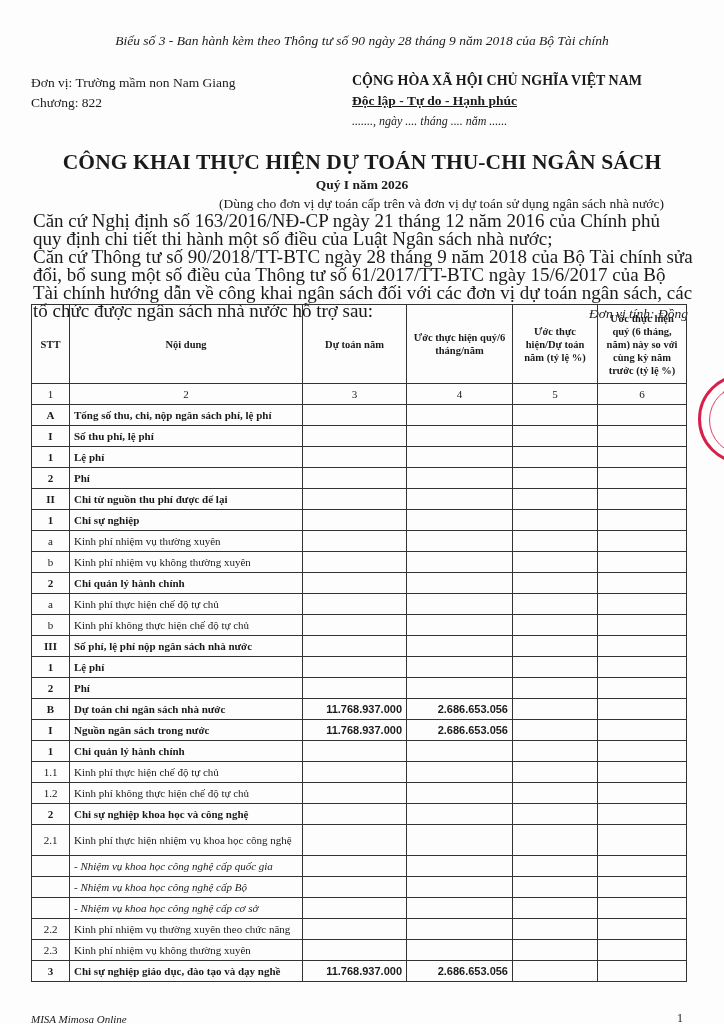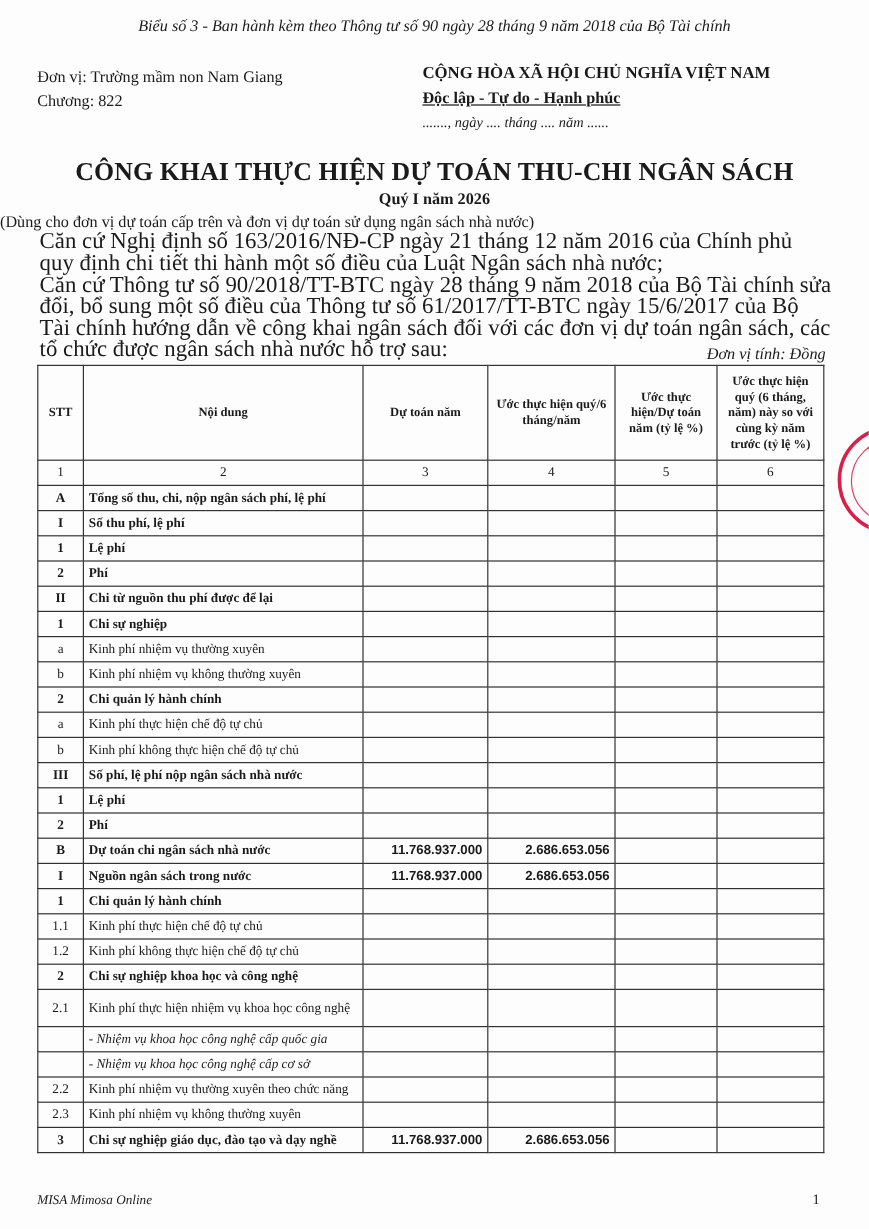--- a/index.html
+++ b/index.html
@@ -1,29 +1,29 @@
 <!DOCTYPE html>
 <html><head>
 <meta charset="utf-8">
 <style>
   html, body { margin: 0; padding: 0; }
   body {
     width: 724px; height: 1024px; background: #fdfdfd; position: relative; overflow: hidden;
     font-family: "Liberation Serif", "DejaVu Serif", serif; color: #1a1a1a;
   }
-  .abs { position: absolute; }
+  .abs { position: absolute; margin-top: 19px; }
   .top-note { top: 14px; left: 0; width: 724px; text-align: center; font-style: italic; font-size: 13.5px; }
   .unit { top: 54px; left: 31px; font-size: 13.5px; line-height: 20px; }
   .nation { top: 52px; left: 352px; width: 330px; text-align: left; font-size: 13.5px; line-height: 20px; }
   .nation .t1 { font-weight: bold; font-size: 14px; }
   .nation .t2 { font-weight: bold; text-decoration: underline; font-size: 13.5px; }
   .nation .t3 { font-style: italic; font-size: 12px; }
   .title { top: 131px; left: 0; width: 724px; text-align: center; font-weight: bold; font-size: 21.5px; letter-spacing: 0.1px; }
   .subtitle { top: 158px; left: 0; width: 724px; text-align: center; font-weight: bold; font-size: 13.5px; }
-  .purpose { top: 177px; left: 0; width: 664px; text-align: left; font-size: 13.5px; }
+  .purpose { top: 177px; left: 0; width: 664px; text-align: right; font-size: 13.5px; }
   .basis { top: 193px; left: 33px; width: 660px; font-size: 19px; line-height: 18px; }
   .basis p { margin: 0; }
   .currency { top: 287px; right: 36px; font-style: italic; font-size: 13.5px; }
   table.main {
     position: absolute; top: 304px; left: 31px; width: 655px; border-collapse: collapse;
     font-size: 11px; table-layout: fixed;
   }
   table.main td, table.main th { border: 1px solid #333; padding: 0 4px; height: 20px; }
   table.main th { font-weight: bold; font-size: 10.5px; line-height: 13px; text-align: center; height: 78px; }
   table.main td.stt { text-align: center; }
@@ -270,20 +270,28 @@
       <tr class="italic">
         <td class="stt"></td>
         <td class="content">- Nhiệm vụ khoa học công nghệ cấp quốc gia</td>
         <td class="num"></td>
         <td class="num"></td>
         <td class="num"></td>
         <td class="num"></td>
       </tr>
       <tr class="italic">
         <td class="stt"></td>
+        <td class="content">- Nhiệm vụ khoa học công nghệ cấp Bộ</td>
+        <td class="num"></td>
+        <td class="num"></td>
+        <td class="num"></td>
+        <td class="num"></td>
+      </tr>
+      <tr class="italic">
+        <td class="stt"></td>
         <td class="content">- Nhiệm vụ khoa học công nghệ cấp cơ sở</td>
         <td class="num"></td>
         <td class="num"></td>
         <td class="num"></td>
         <td class="num"></td>
       </tr>
       <tr>
         <td class="stt">2.2</td>
         <td class="content">Kinh phí nhiệm vụ thường xuyên theo chức năng</td>
         <td class="num"></td>

